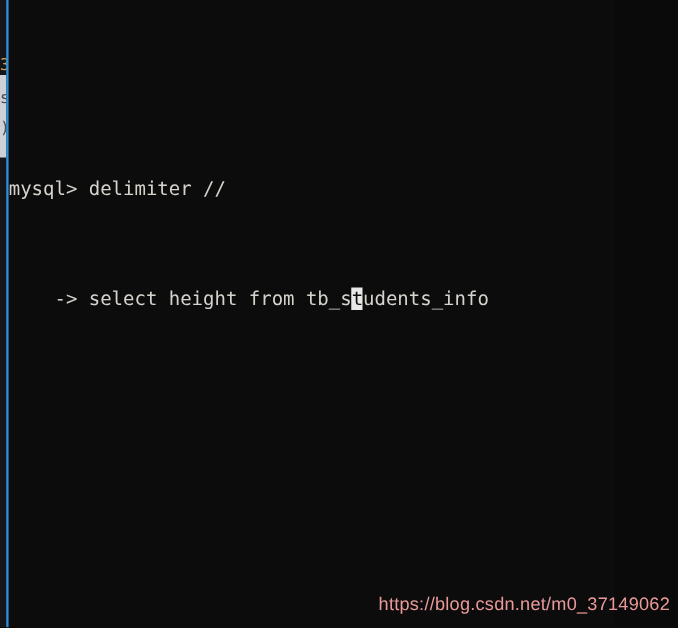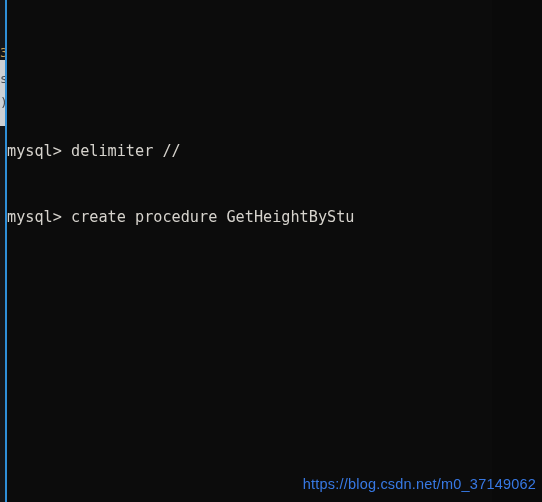--- a/index.html
+++ b/index.html
@@ -91,21 +91,21 @@
     color: #0c0c0c;
   }
 
   
   .watermark {
     position: absolute;
     right: 6px;
     bottom: 10px;
     font-family: "Liberation Sans", sans-serif;
     font-size: 14.5px;
-    color: #3b82f6;
+    color: #fca5a5;
     opacity: 0.92;
     white-space: nowrap;
     letter-spacing: 0.2px;
   }
 </style>
 </head>
 <body>
 
 <div id="screen">
 
@@ -116,22 +116,22 @@
     <div class="bg-window-glyph bg-glyph-3">)</div>
   </div>
 
   <div class="win-border"></div>
 
   <div class="terminal">
 
     <div class="clip-top"><span>    -&gt; </span></div>
 
     <div class="line">mysql&gt; delimiter //</div>
-    <div class="line">mysql&gt; create procedure GetHeightByStu</div>
 
+    <div class="line"><span>    -&gt; select height from tb_s</span><span class="cursor">t</span><span>udents_info</span></div>
 
     
     
     
     
     
     
     
     
     

